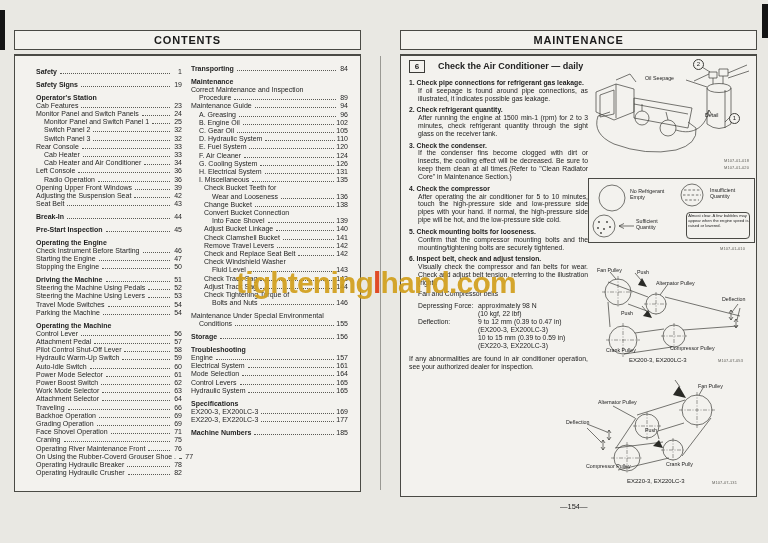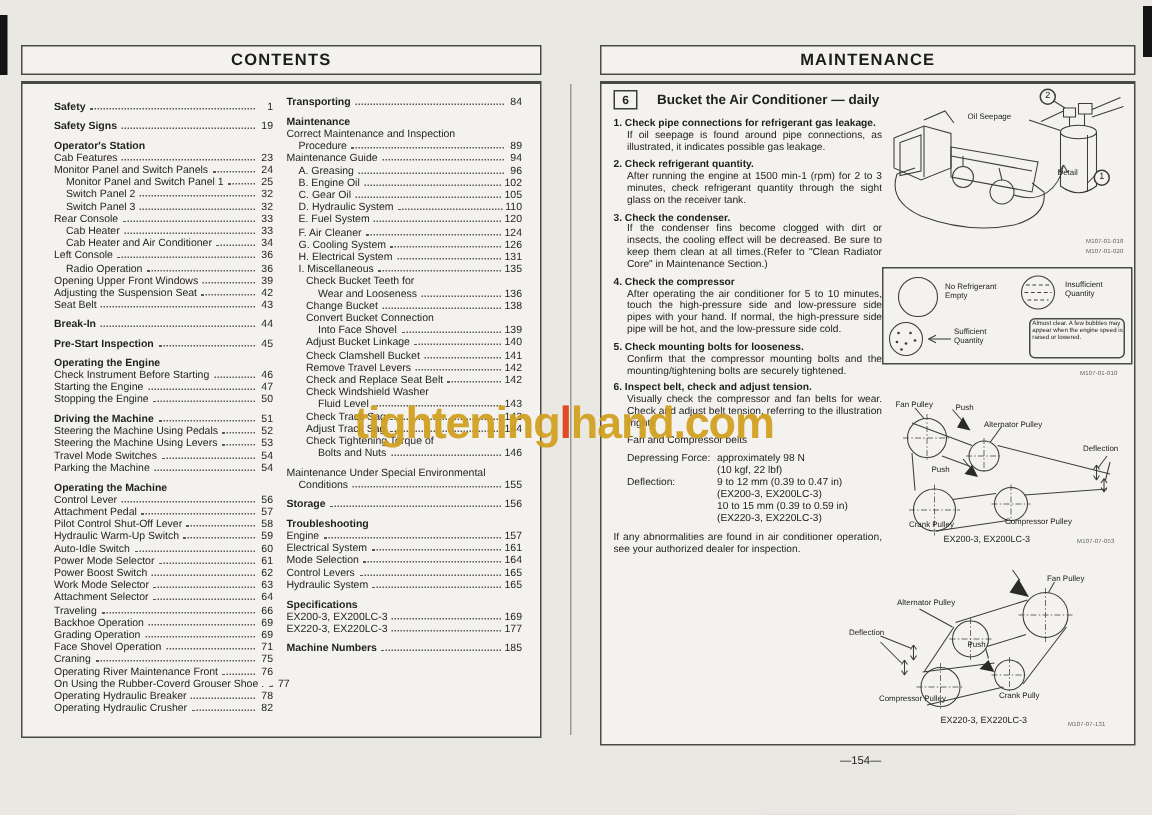--- a/index.html
+++ b/index.html
@@ -498,21 +498,21 @@
   <div class="box hdrbox" style="left:400px;top:30px;width:357px;">
     <span>MAINTENANCE</span>
   </div>
 
   <div class="box mainbox" style="left:400px;top:54px;width:357px;height:443px;"></div>
 
   <div class="abs" style="left:409px;top:60px;width:16px;height:13px;border:1px solid #3c3c38;box-sizing:border-box;
        text-align:center;font-size:8px;font-weight:bold;line-height:11px;">
     <span>6</span>
   </div>
-  <div class="abs" style="left:438px;top:61px;font-size:9px;font-weight:bold;">Bucket the Air Conditioner — daily</div>
+  <div class="abs" style="left:438px;top:61px;font-size:9px;font-weight:bold;">Check the Air Conditioner — daily</div>
 
   <div class="mcol" style="left:409px;top:79px;width:179px;">
     <div>
         <div class="m-item">
           <div class="m-title">1. Check pipe connections for refrigerant gas leakage.</div>
           <div class="m-body">If oil seepage is found around pipe connections, as illustrated, it indicates possible gas leakage.</div>
         </div>
         <div class="m-item">
           <div class="m-title">2. Check refrigerant quantity.</div>
           <div class="m-body">After running the engine at 1500 min-1 (rpm) for 2 to 3 minutes, check refrigerant quantity through the sight glass on the receiver tank.</div>

